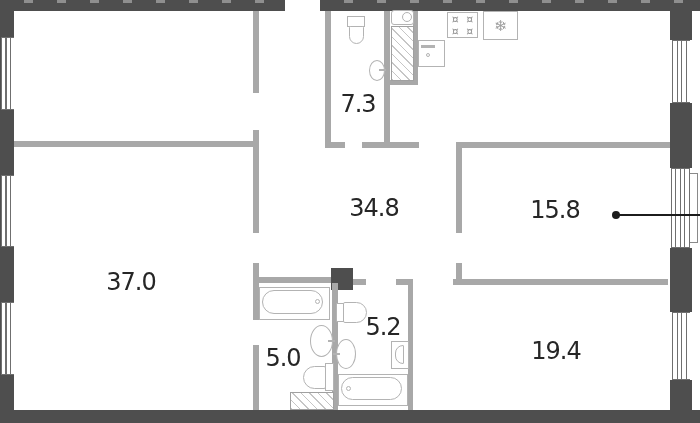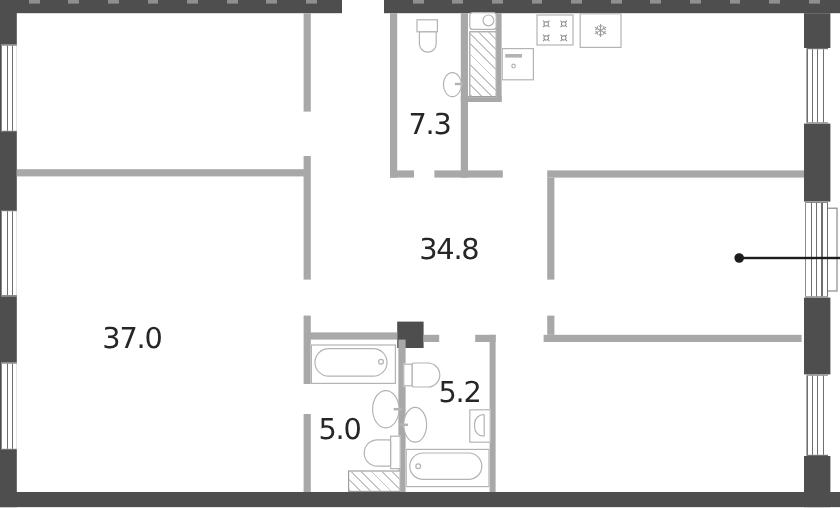--- a/index.html
+++ b/index.html
@@ -111,17 +111,19 @@
   <div class="fx" style="left:338px;top:374px;width:70px;height:32px;">
     <div class="fx" style="left:2px;top:2px;width:61px;height:23px;border-radius:12px;border-width:1px;"></div>
     <div class="fx ell" style="left:7px;top:11px;width:5px;height:5px;border-width:1px;"></div>
   </div>
 
   <div class="callout-line" style="left:616px;top:214px;width:84px;height:2px;"></div>
   <div class="callout-dot" style="left:612px;top:211px;width:8px;height:8px;"></div>
 
   <div class="lbl" style="left:358px;top:104px;">7.3</div>
   <div class="lbl" style="left:374px;top:208px;">34.8</div>
-  <div class="lbl" style="left:110px;top:282px;">37.0</div>
+  <div class="lbl" style="left:555px;top:210px;">15.8</div>
+  <div class="lbl" style="left:131px;top:282px;">37.0</div>
   <div class="lbl" style="left:283px;top:358px;">5.0</div>
   <div class="lbl" style="left:383px;top:327px;">5.2</div>
+  <div class="lbl" style="left:556px;top:351px;">19.4</div>
 
 </div>
 
 </body></html>

